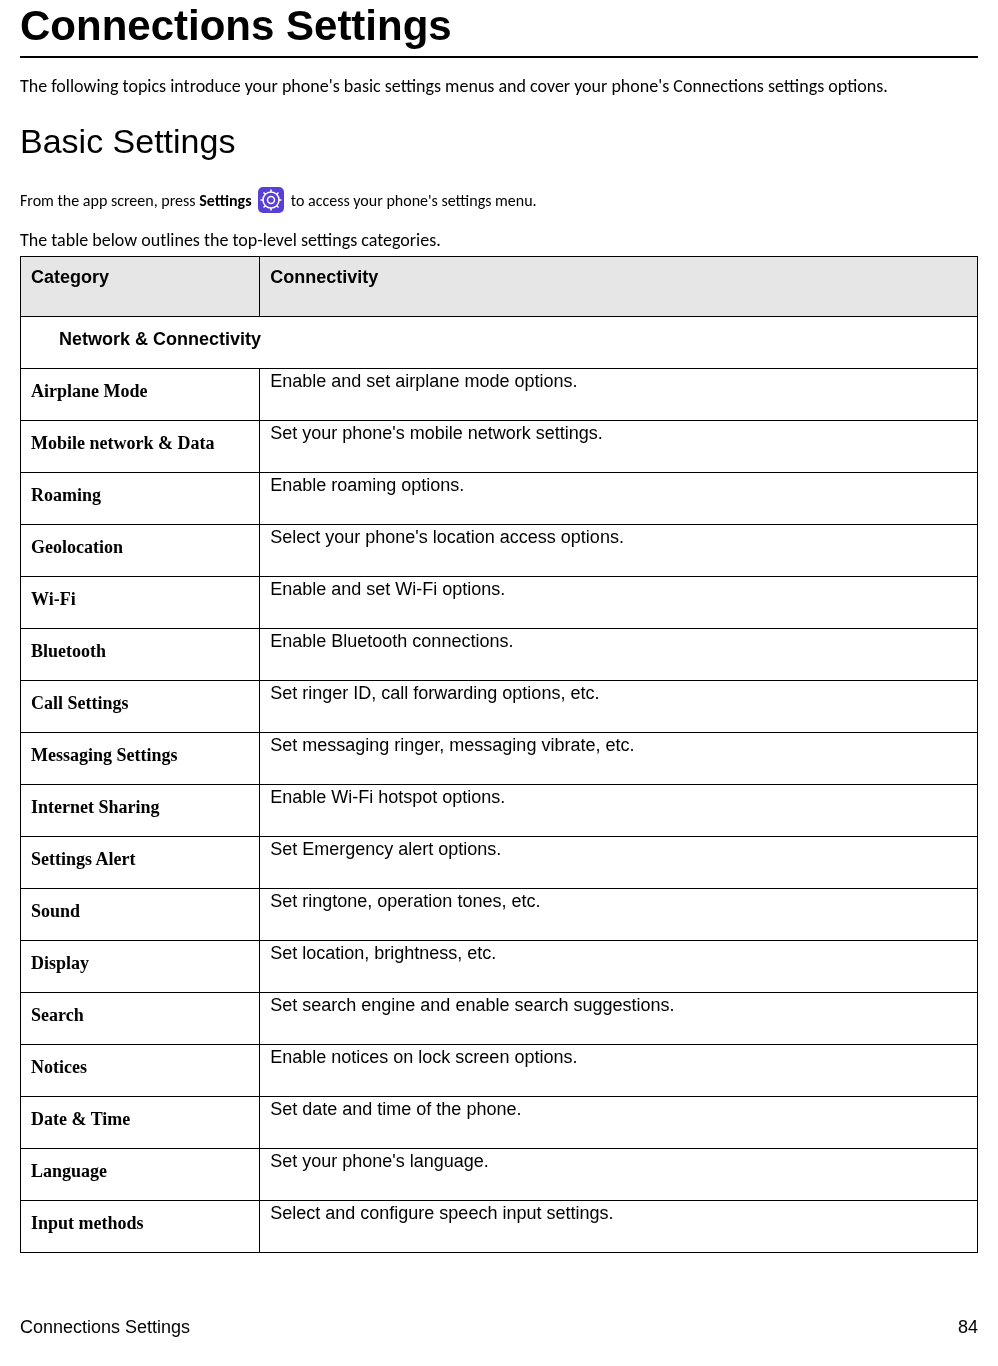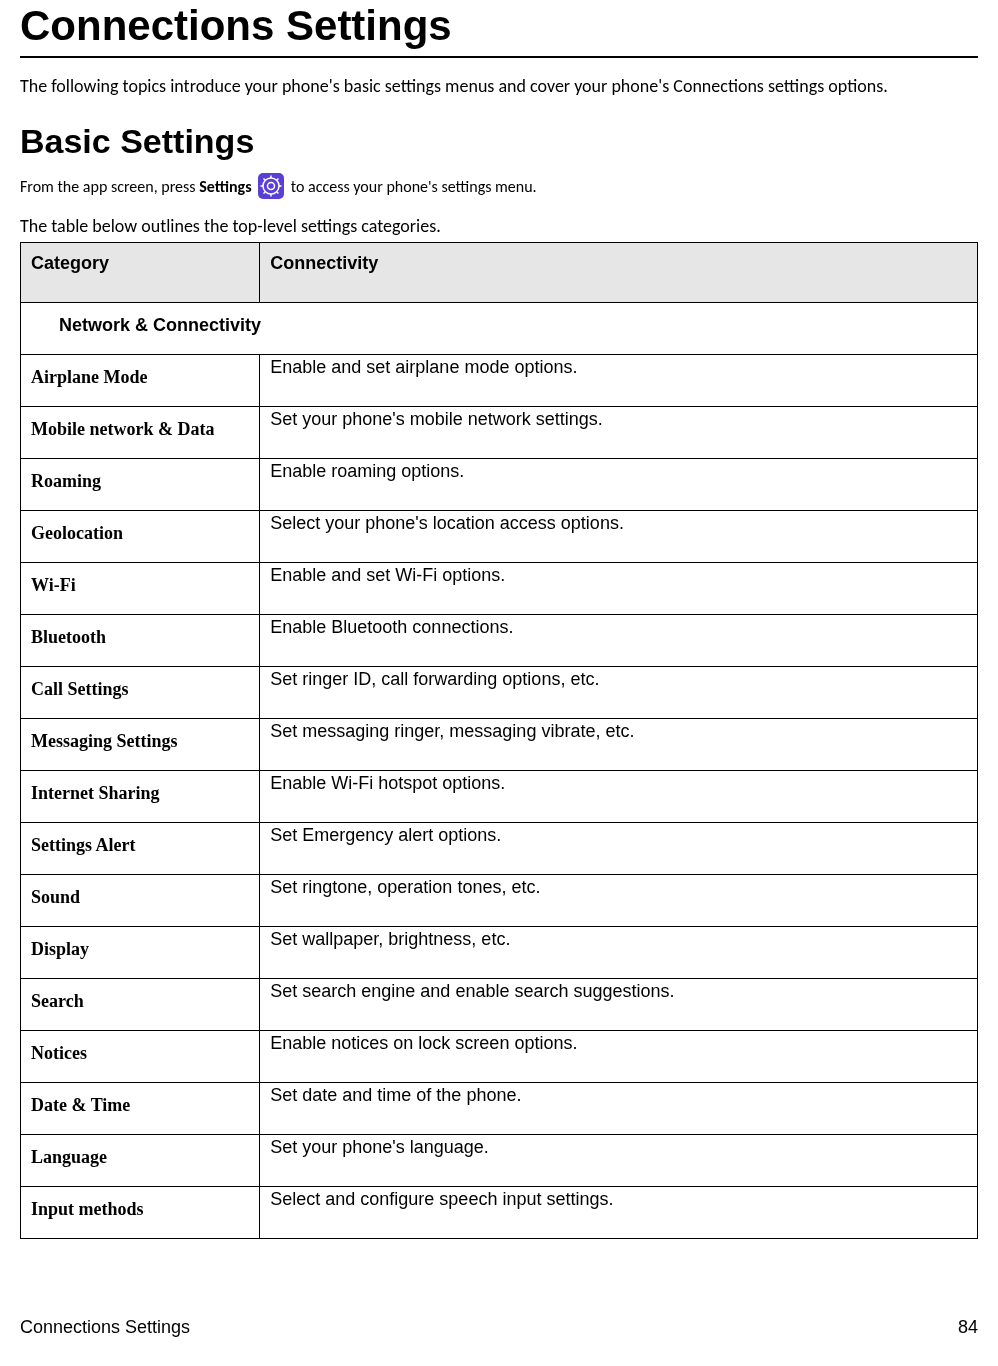--- a/index.html
+++ b/index.html
@@ -28,22 +28,22 @@
     .intro-text {
       font-size: 18px;
       line-height: 1.35;
       text-align: justify;
       text-justify: inter-word;
       margin-bottom: 24px;
     }
     .section-heading {
       font-family: Arial, Helvetica, sans-serif;
       font-size: 34px;
-      font-weight: bold;
-      margin-bottom: 14px;
+      font-weight: normal;
+      margin-bottom: 28px;
     }
     .instruction-line {
       font-size: 16px;
       line-height: 1.5;
       margin-bottom: 12px;
     }
     .instruction-line .bold {
       font-weight: bold;
     }
     .settings-icon {
@@ -205,21 +205,21 @@
       <tr>
         <td class="category-cell">Settings Alert</td>
         <td class="desc-cell">Set Emergency alert options.</td>
       </tr>
       <tr>
         <td class="category-cell">Sound</td>
         <td class="desc-cell">Set ringtone, operation tones, etc.</td>
       </tr>
       <tr>
         <td class="category-cell">Display</td>
-        <td class="desc-cell">Set wallpaper, brightness, etc.</td>
+        <td class="desc-cell">Set location, brightness, etc.</td>
       </tr>
       <tr>
         <td class="category-cell">Search</td>
         <td class="desc-cell">Set search engine and enable search suggestions.</td>
       </tr>
       <tr>
         <td class="category-cell">Notices</td>
         <td class="desc-cell">Enable notices on lock screen options.</td>
       </tr>
       <tr>

